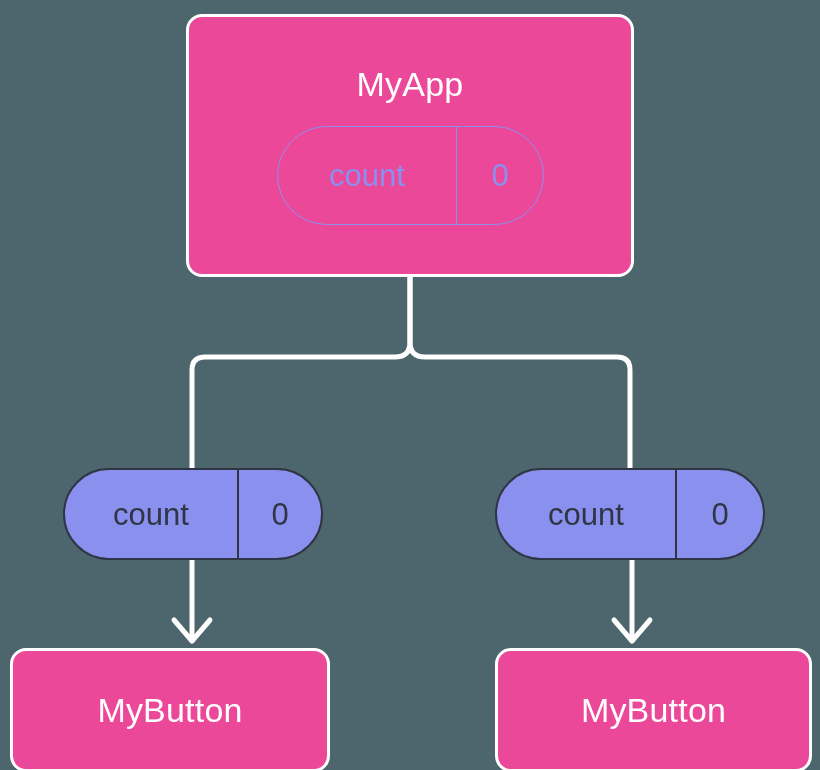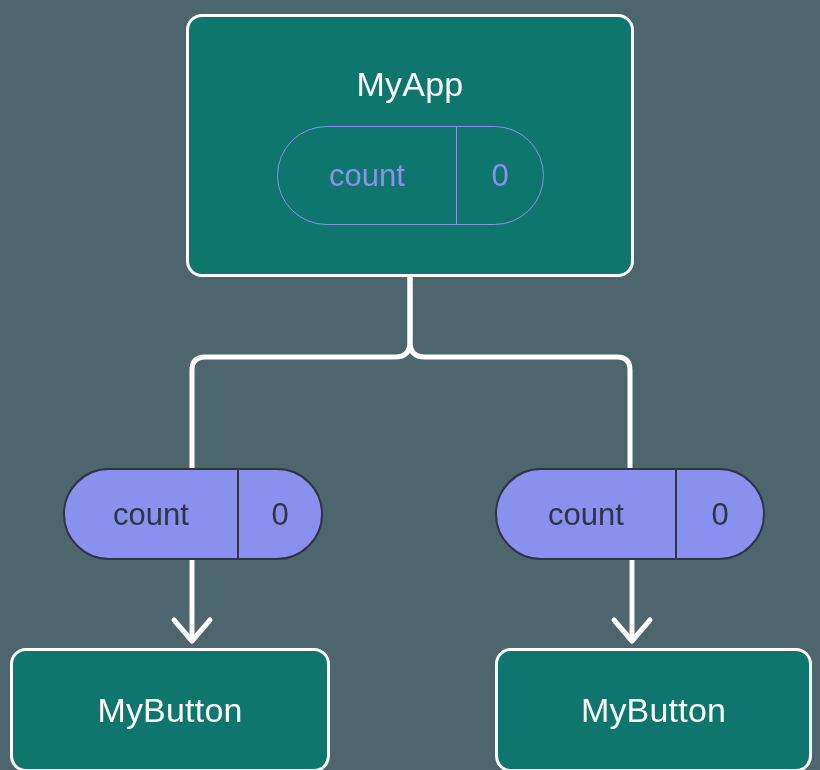--- a/index.html
+++ b/index.html
@@ -22,21 +22,21 @@
     position: absolute;
     left: 0;
     top: 0;
     width: 820px;
     height: 770px;
     pointer-events: none;
   }
   .node-box {
     position: absolute;
     box-sizing: border-box;
-    background: #0f766e;
+    background: #ec4899;
     border: 3px solid #ffffff;
     border-radius: 16px;
     display: flex;
     flex-direction: column;
     align-items: center;
   }
   .node-title {
     color: #ffffff;
     font-size: 34px;
     letter-spacing: 0.2px;

